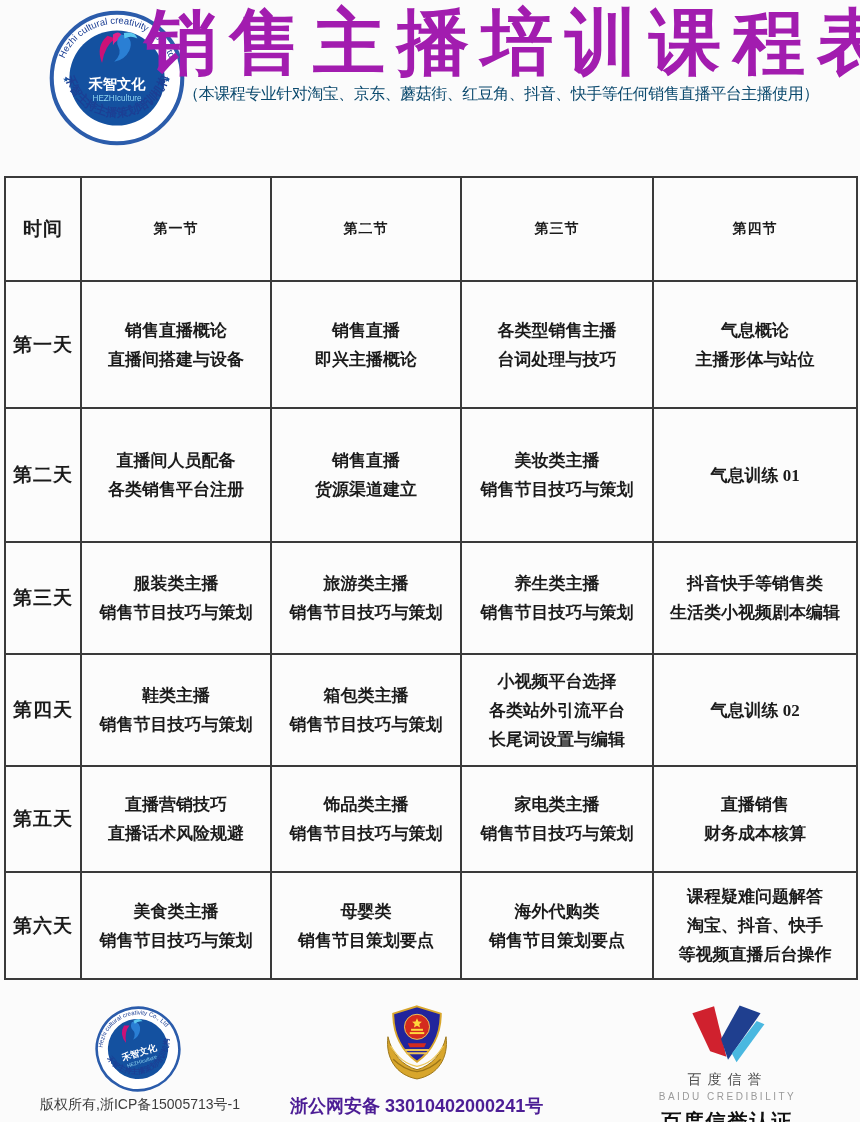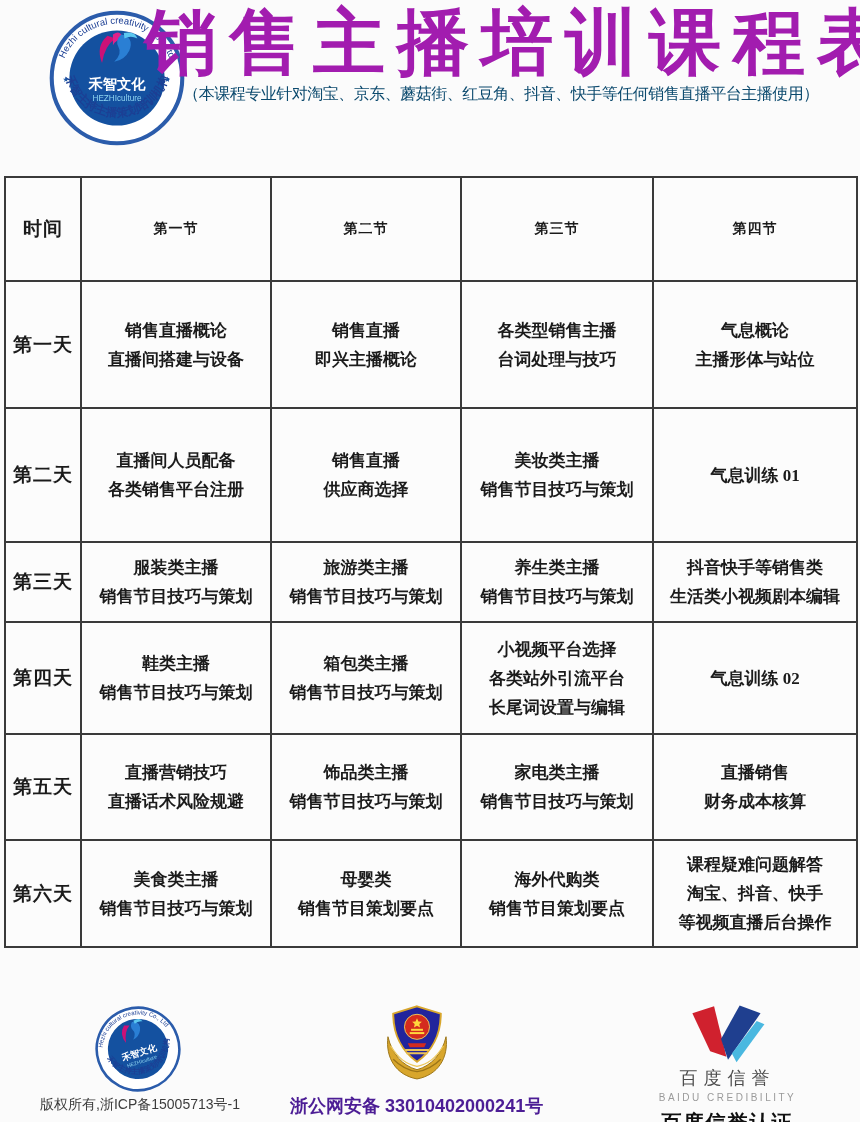--- a/index.html
+++ b/index.html
@@ -25,21 +25,21 @@
   
   .footer-logo-hezhi { position:absolute; left:95px; top:1006px; width:86px; height:86px; transform:rotate(-18deg); }
   .copyright { position:absolute; left:0px; top:1096px; width:280px; text-align:center;
                font-family:"Liberation Sans","DejaVu Sans",sans-serif; font-size:14px; color:#3c3c3c; }
   .police-badge { position:absolute; left:384px; top:1000px; width:66px; height:84px; }
   .police-text { position:absolute; left:290px; top:1094px; width:260px; 
                  font-family:"Liberation Sans","DejaVu Sans",sans-serif; font-size:18px; font-weight:bold; color:#4c1d95; }
   .baidu-block { position:absolute; left:640px; top:1004px; width:175px; text-align:center;
                  font-family:"Liberation Sans","DejaVu Sans",sans-serif; }
   .baidu-v { width:78px; height:62px; margin:0 auto; display:block; }
-  .baidu-cn { font-size:18px; letter-spacing:6px; color:#4d4d4d; }
+  .baidu-cn { margin-top:5px; font-size:14px; letter-spacing:6px; color:#4d4d4d; }
   .baidu-en { margin-top:2px; font-size:10px; letter-spacing:2.5px; color:#9a9a9a; }
   .baidu-cert { margin-top:6px; font-size:20px; font-weight:bold; letter-spacing:2px; color:#101010; }
 </style>
 </head>
 <body>
 
 <div class="page">
 
   <svg class="logo-top" viewBox="0 0 200 200">
     <circle cx="100" cy="100" r="96" fill="#ffffff" stroke="#2b5cab" stroke-width="6"></circle>
@@ -110,31 +110,31 @@
           </td>
         </tr>
         <tr style="height: 134px;">
           <th class="day-cell">第二天</th>
           <td class="course-cell">
             <div class="course-line">直播间人员配备</div>
             <div class="course-line">各类销售平台注册</div>
           </td>
           <td class="course-cell">
             <div class="course-line">销售直播</div>
-            <div class="course-line">供应商选择</div>
+            <div class="course-line">货源渠道建立</div>
           </td>
           <td class="course-cell">
             <div class="course-line">美妆类主播</div>
             <div class="course-line">销售节目技巧与策划</div>
           </td>
           <td class="course-cell">
             <div class="course-line">气息训练 01</div>
           </td>
         </tr>
-        <tr style="height: 80px;">
+        <tr style="height: 112px;">
           <th class="day-cell">第三天</th>
           <td class="course-cell">
             <div class="course-line">服装类主播</div>
             <div class="course-line">销售节目技巧与策划</div>
           </td>
           <td class="course-cell">
             <div class="course-line">旅游类主播</div>
             <div class="course-line">销售节目技巧与策划</div>
           </td>
           <td class="course-cell">

